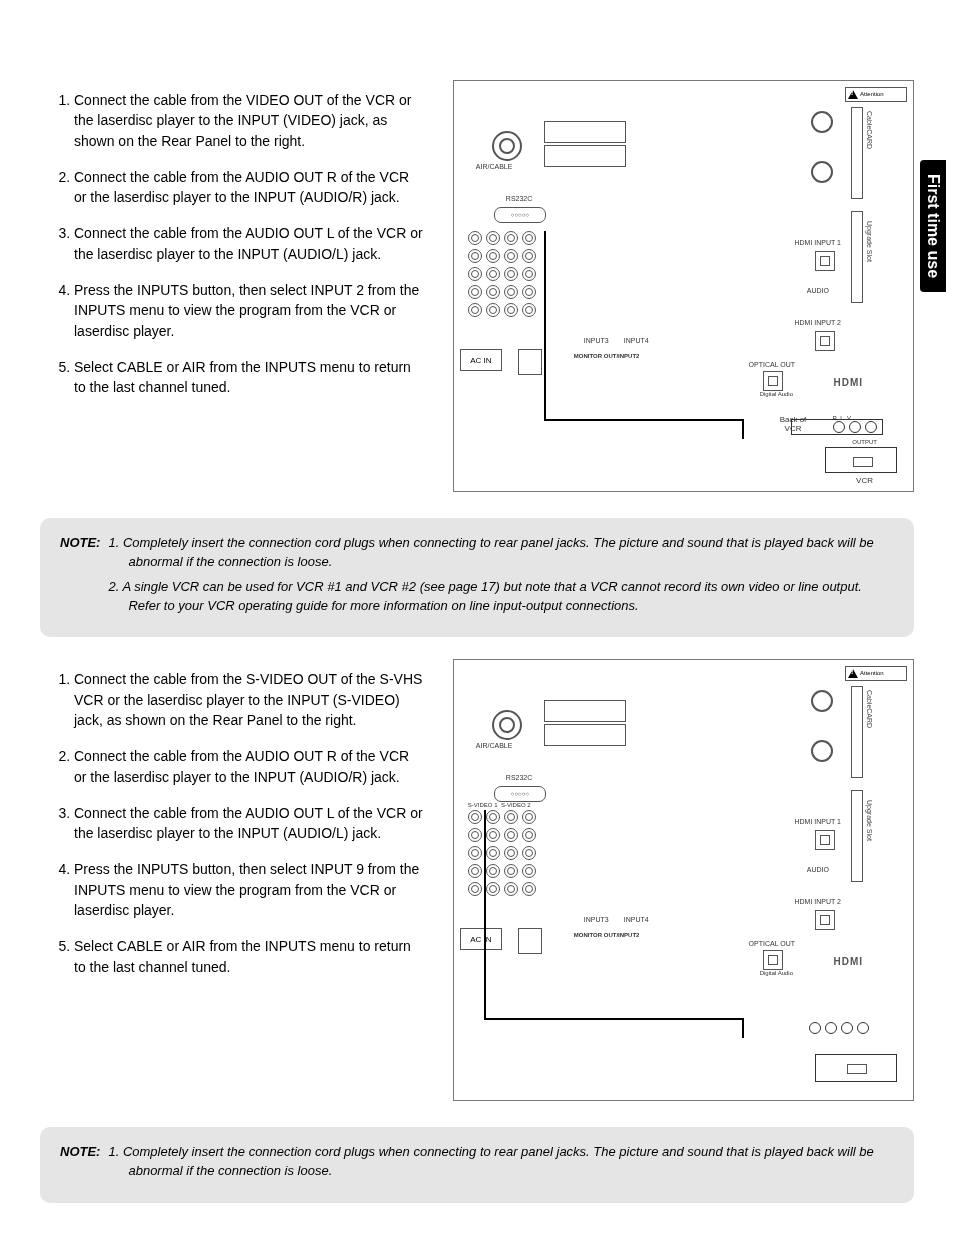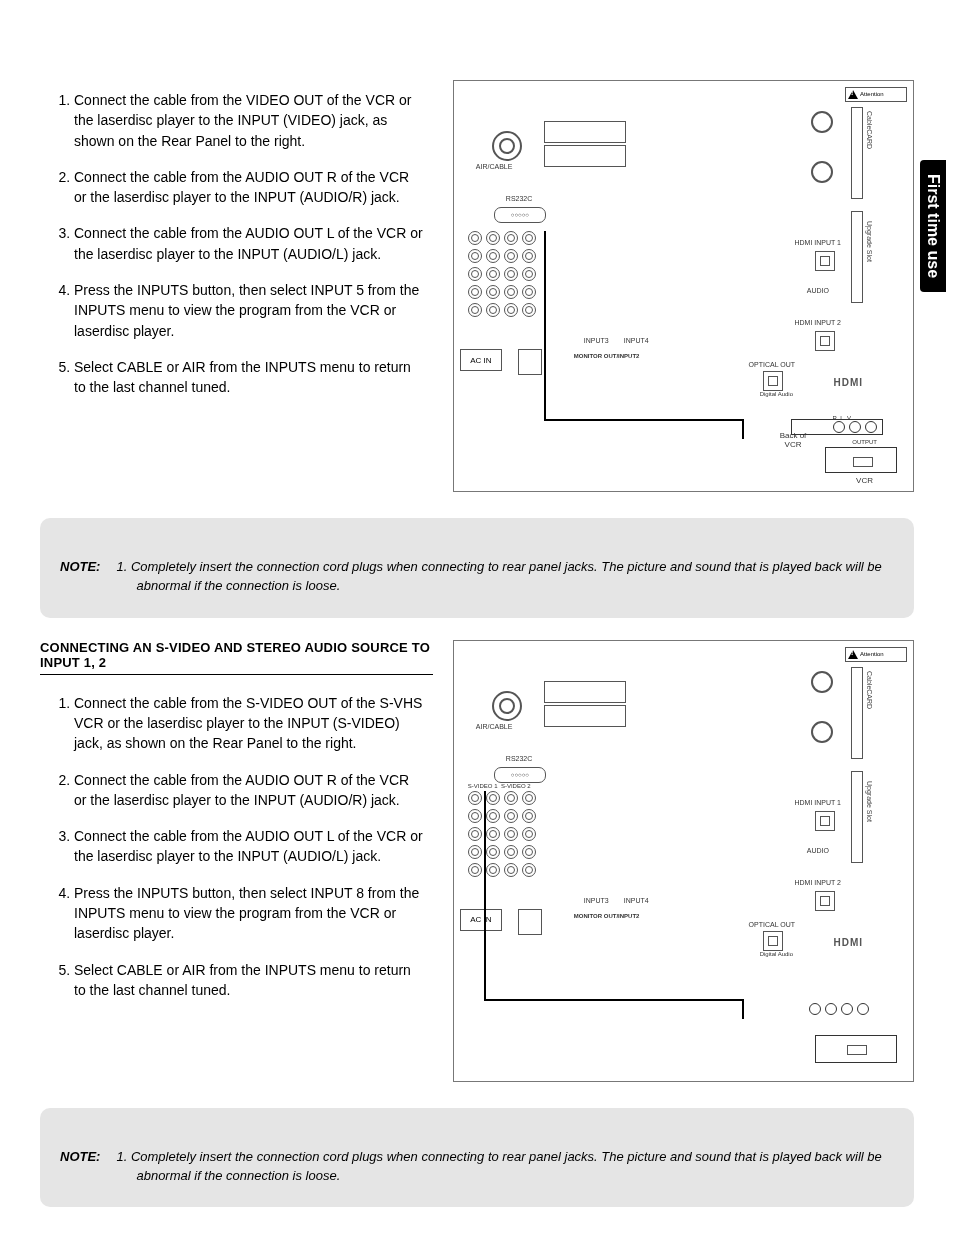--- a/index.html
+++ b/index.html
@@ -96,22 +96,21 @@
     list-style: none;
     font-style: italic;
   }
   .note-box ol li {
     margin-bottom: 6px;
     padding-left: 20px;
     text-indent: -20px;
   }
   .note-flex {
     display: flex;
-    gap: 16px;
-    margin-top: 24px;
+    gap: 8px;
   }
   .note-flex .note-label { flex: 0 0 auto; }
   .note-flex .note-body { flex: 1; }
   .diagram {
     border: 1px solid #777;
     height: 410px;
     position: relative;
     font-size: 7px;
     background: #fff;
   }
@@ -179,21 +178,21 @@
 
   <div class="content">
 
     <div class="section-wrap">
       <div class="section-row">
         <div class="text-col">
           <ol class="steps">
             <li>Connect the cable from the VIDEO OUT of the VCR or the laserdisc player to the INPUT (VIDEO) jack, as shown on the Rear Panel to the right.</li>
             <li>Connect the cable from the AUDIO OUT R of the VCR or the laserdisc player to the INPUT (AUDIO/R) jack.</li>
             <li>Connect the cable from the AUDIO OUT L of the VCR or the laserdisc player to the INPUT (AUDIO/L) jack.</li>
-            <li>Press the INPUTS button, then select INPUT 5 from the INPUTS menu to view the program from the VCR or laserdisc player.</li>
+            <li>Press the INPUTS button, then select INPUT 2 from the INPUTS menu to view the program from the VCR or laserdisc player.</li>
             <li>Select CABLE or AIR from the INPUTS menu to return to the last channel tuned.</li>
           </ol>
         </div>
         <div class="diagram-col">
           <div class="diagram">
             <div class="attn-box" style="right:6px; top:6px; width:56px;">
               <span class="attn-tri"></span><span>Attention</span>
             </div>
             <div class="big-circle" style="left:38px; top:50px; width:26px; height:26px;"></div>
             <div class="big-circle" style="left:45px; top:57px; width:12px; height:12px;"></div>
@@ -244,21 +243,21 @@
             <div class="hdmi-logo" style="right:50px; top:296px;">HDMI</div>
             <div class="small-box" style="left:6px; top:268px; width:40px; height:20px; display:flex; align-items:center; justify-content:center; font-size:8px;">
                 <span>AC IN</span>
               </div>
             <div class="small-box" style="left:64px; top:268px; width:22px; height:24px;"></div>
 
             <div class="wire" style="left:90px; top:150px; width:2px; height:190px;"></div>
             <div class="wire" style="left:90px; top:338px; width:200px; height:2px;"></div>
             <div class="wire" style="left:288px; top:338px; width:2px; height:20px;"></div>
 
-            <div class="d-text" style="right:100px; top:334px; font-size:8px; text-align:center; width:40px;margin-top:16px;">Back of VCR</div>
+            <div class="d-text" style="right:100px; top:334px; font-size:8px; text-align:center; width:40px;">Back of VCR</div>
             <div class="vcr-top" style="right:30px; bottom:56px; width:90px; height:14px;"></div>
             <div class="rca-row" style="right:36px; bottom:58px;">
               <div class="rca"></div>
                 <div class="rca"></div>
                 <div class="rca"></div>
             </div>
             <div class="d-text" style="right:62px; bottom:70px; font-size:6px;"><span>R</span>&nbsp;&nbsp;<span>L</span>&nbsp;&nbsp;<span>V</span></div>
             <div class="d-text" style="right:36px; bottom:46px; font-size:6px;">OUTPUT</div>
             <div class="vcr-box" style="right:16px; bottom:18px; width:70px; height:24px;"></div>
             <div class="small-box" style="right:40px; bottom:24px; width:18px; height:8px;"></div>
@@ -267,34 +266,34 @@
         </div>
       </div>
     </div>
 
     <div class="note-box">
       <div class="note-flex">
         <div class="note-label">NOTE:</div>
         <div class="note-body">
           <ol>
             <li>1.  Completely insert the connection cord plugs when connecting to rear panel jacks. The picture and sound that is played back will be abnormal if the connection is loose.</li>
+            <li>2.  A single VCR can be used for VCR #1 and VCR #2 (see page 17) but note that a VCR cannot record its own video or line output. Refer to your VCR operating guide for more information on line input-output connections.</li>
           </ol>
         </div>
       </div>
     </div>
 
     <div class="section-wrap" style="margin-top:22px;">
       <div class="section-row">
         <div class="text-col">
-          <div class="sub-heading">CONNECTING AN S-VIDEO AND STEREO AUDIO SOURCE TO INPUT 1, 2</div>
           <ol class="steps">
             <li>Connect the cable from the S-VIDEO OUT of the S-VHS VCR or the laserdisc player to the INPUT (S-VIDEO) jack, as shown on the Rear Panel to the right.</li>
             <li>Connect the cable from the AUDIO OUT R of the VCR or the laserdisc player to the INPUT (AUDIO/R) jack.</li>
             <li>Connect the cable from the AUDIO OUT L of the VCR or the laserdisc player to the INPUT (AUDIO/L) jack.</li>
-            <li>Press the INPUTS button, then select INPUT 8 from the INPUTS menu to view the program from the VCR or laserdisc player.</li>
+            <li>Press the INPUTS button, then select INPUT 9 from the INPUTS menu to view the program from the VCR or laserdisc player.</li>
             <li>Select CABLE or AIR from the INPUTS menu to return to the last channel tuned.</li>
           </ol>
         </div>
         <div class="diagram-col">
           <div class="diagram" style="height:440px;">
             <div class="attn-box" style="right:6px; top:6px; width:56px;">
               <span class="attn-tri"></span><span>Attention</span>
             </div>
             <div class="big-circle" style="left:38px; top:50px; width:26px; height:26px;"></div>
             <div class="big-circle" style="left:45px; top:57px; width:12px; height:12px;"></div>

